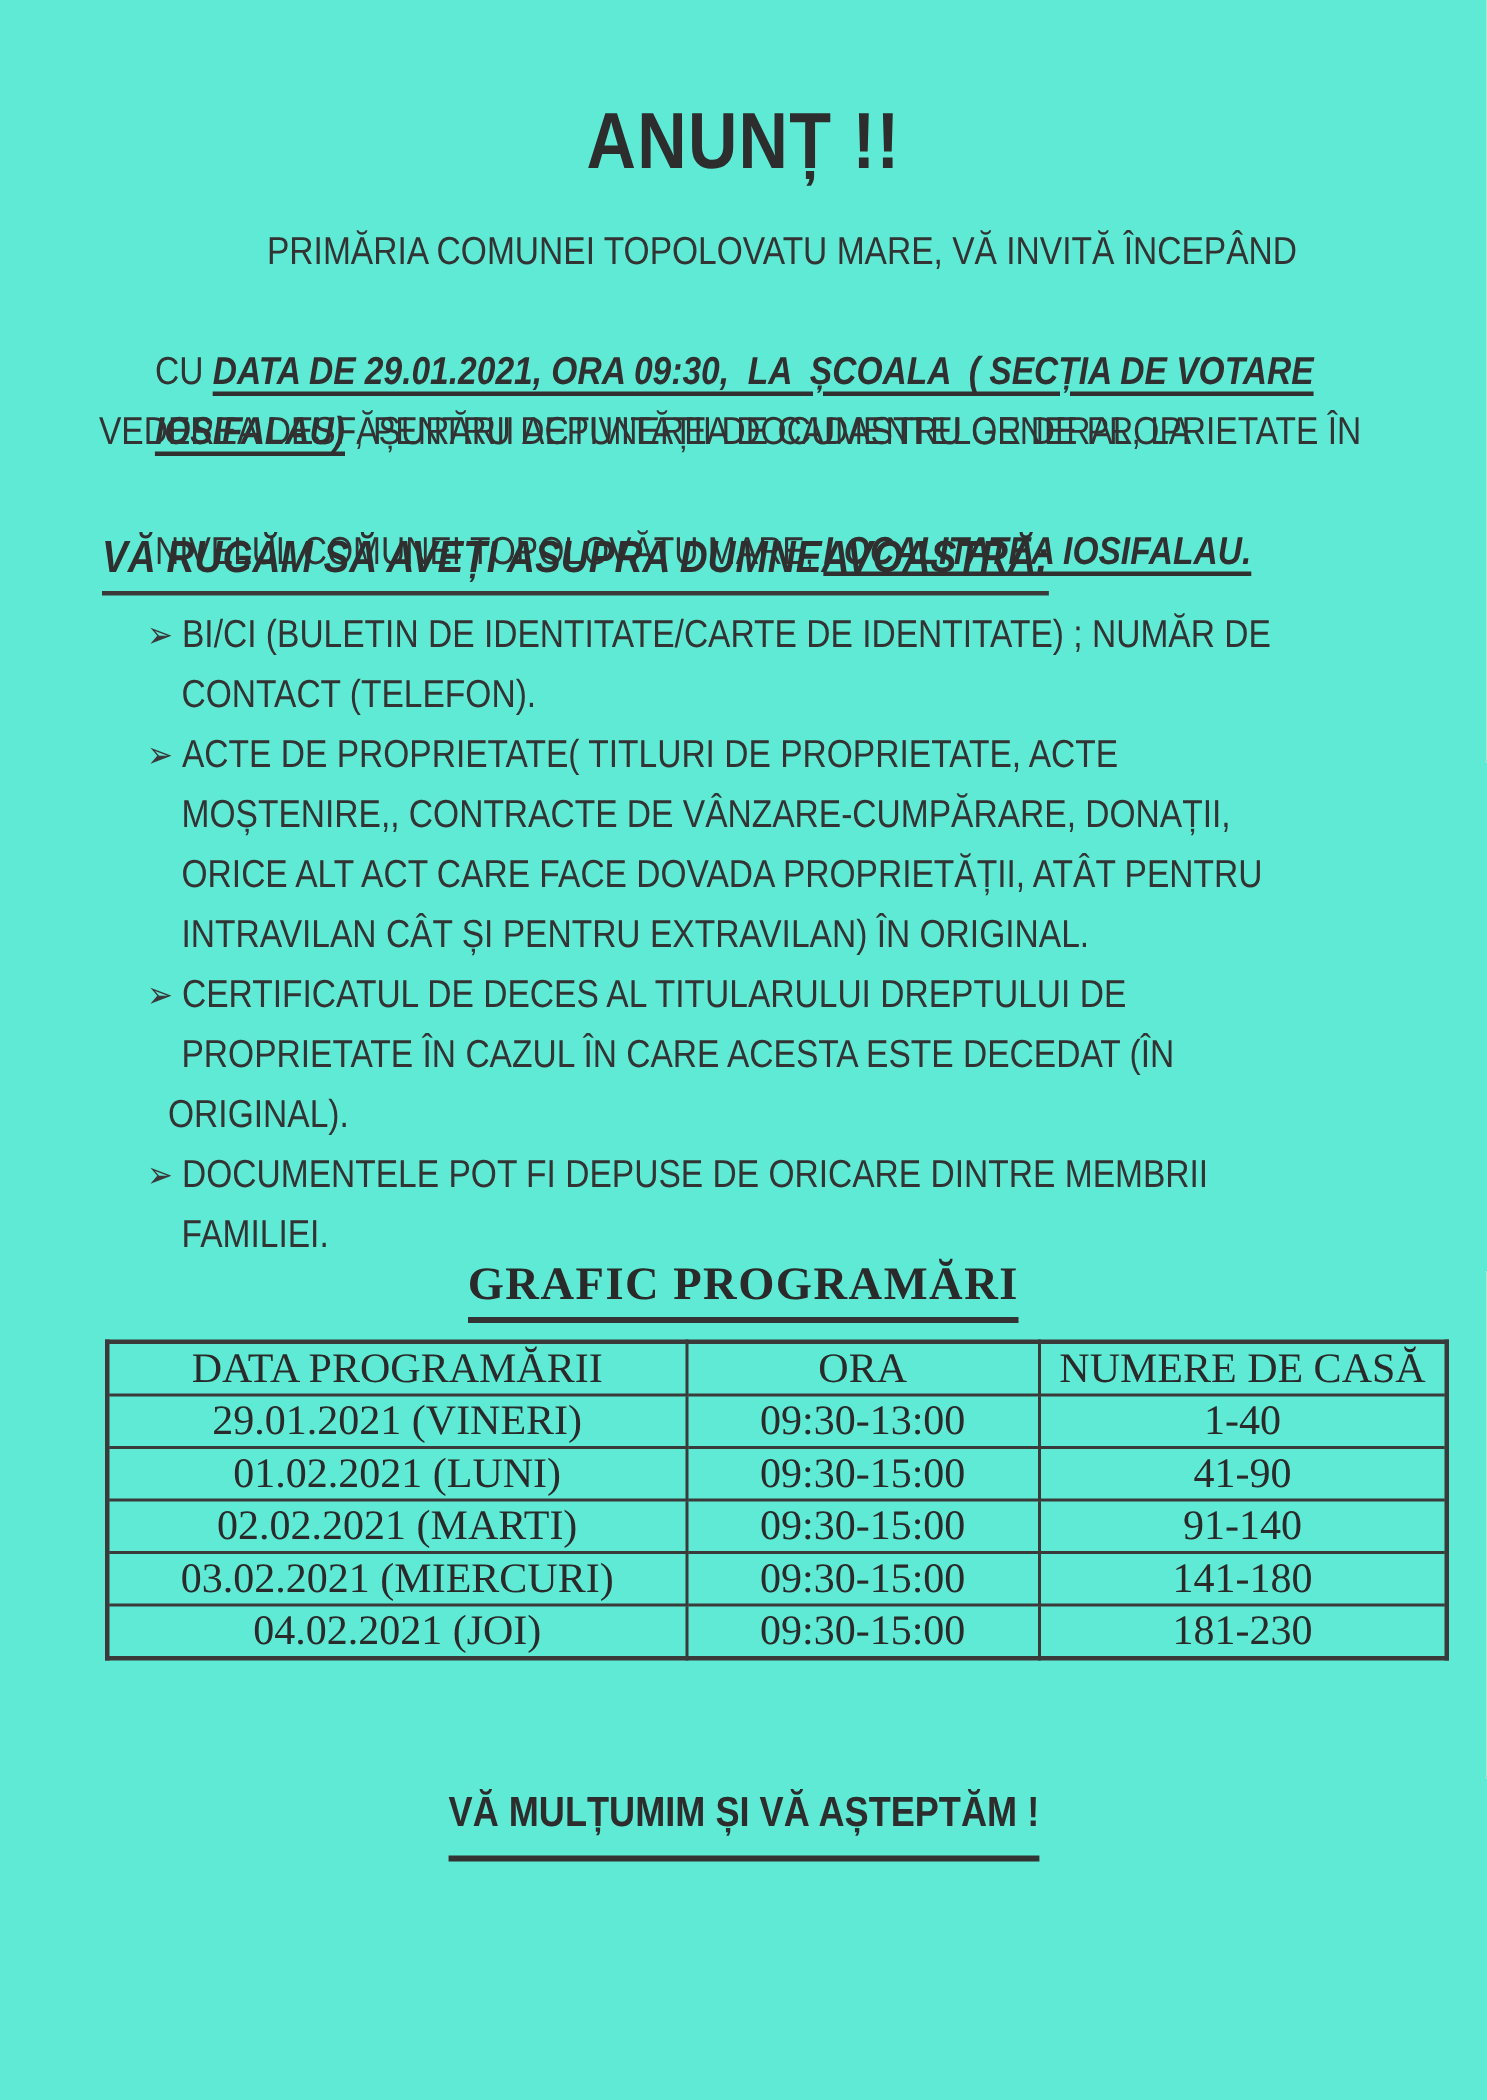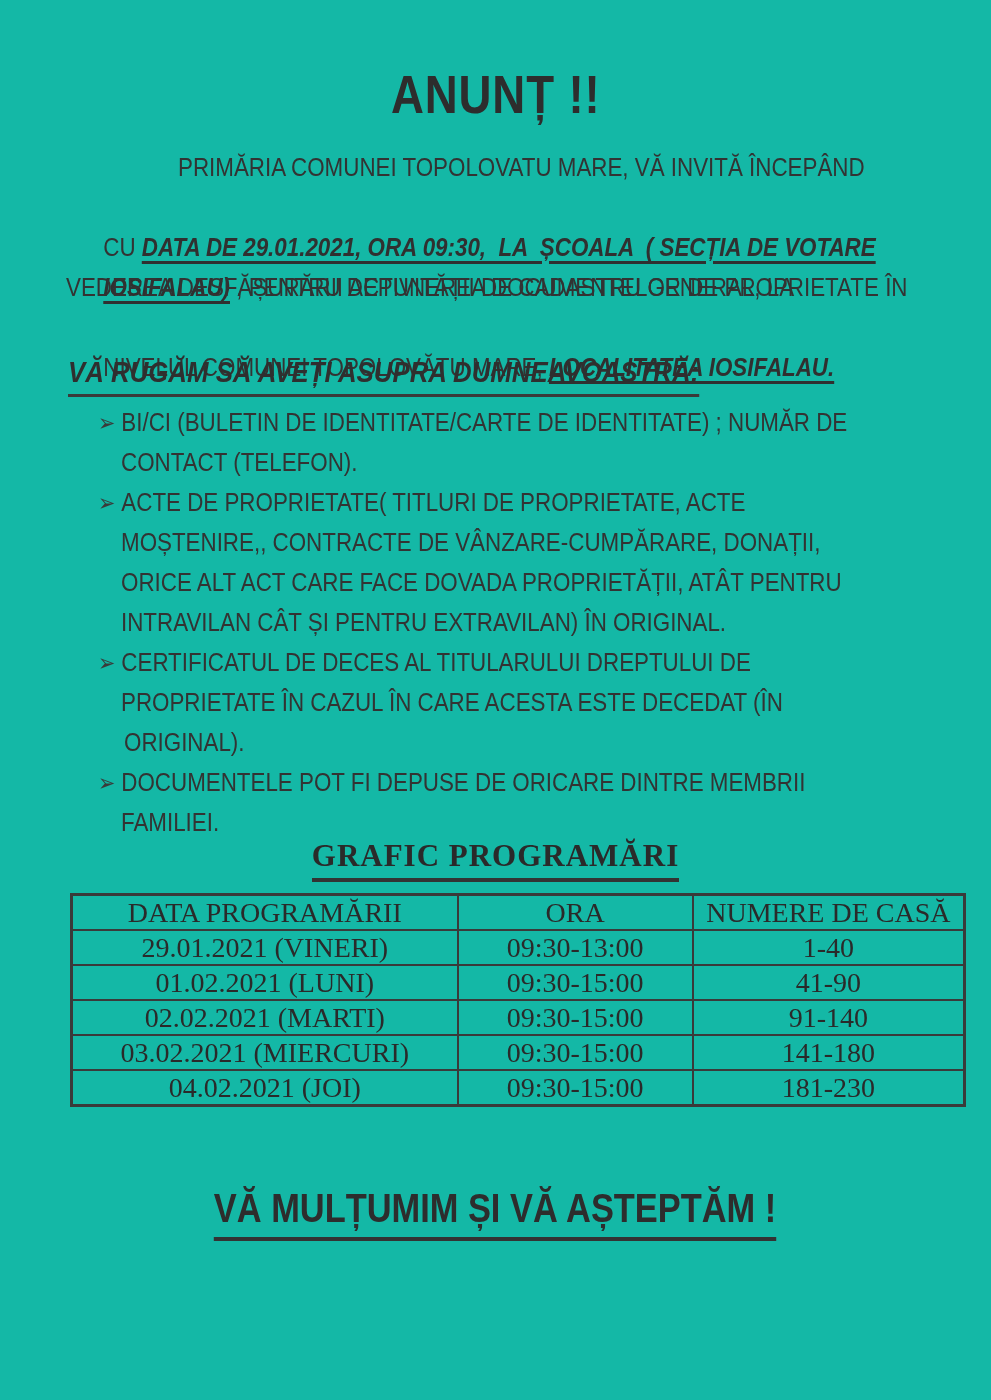--- a/index.html
+++ b/index.html
@@ -1,20 +1,20 @@
 <!DOCTYPE html>
 <html><head>
 <meta charset="utf-8">
 <style>
   html,body { margin:0; padding:0; background:#e8e8e6; }
   .page {
     position:relative;
     width:991px; height:1400px;
     margin:0 auto;
-    background:#14b8a6;
+    background:#5eead4;
     font-family:"Liberation Sans", sans-serif;
     color:#333333;
     overflow:hidden;
   }
   
   .sq   { display:inline-block; transform:scaleX(.86); transform-origin:center; white-space:pre; }
   .sq-l { display:inline-block; transform:scaleX(.86); transform-origin:left center; white-space:pre; }
 
   .title {
     position:absolute; top:64px; left:0; width:100%;
@@ -75,21 +75,21 @@
     text-align:center;
     height:33px;
     padding:0;
     overflow:hidden;
   }
   table.sched { border:3px solid #3a3a3a; }
   .c1 { width:43.3%; } .c2 { width:26.3%; } .c3 { width:30.4%; }
   .closing {
     position:absolute; top:1184px; left:0; width:100%;
     text-align:center;
-    font-size:40px; font-weight:bold;
+    font-size:28px; font-weight:bold;
     color:#2d2d2d;
     line-height:48px;
   }
   .closing .sq {
     border-bottom:4px solid #333333;
     padding-bottom:5px;
   }
 </style>
 </head>
 <body>
@@ -145,21 +145,21 @@
   <div class="ln" style="top:602px;left:121px">
     <span class="sq-l">INTRAVILAN CÂT ȘI PENTRU EXTRAVILAN) ÎN ORIGINAL.</span>
   </div>
 
   <div class="ln" style="top:642px;left:98px">
     <span class="sq-l"><span class="arr">➢</span><span>CERTIFICATUL DE DECES AL TITULARULUI DREPTULUI DE</span></span>
   </div>
   <div class="ln" style="top:682px;left:121px">
     <span class="sq-l">PROPRIETATE ÎN CAZUL ÎN CARE ACESTA ESTE DECEDAT (ÎN</span>
   </div>
-  <div class="ln" style="top:722px;left:124px">
+  <div class="ln" style="top:722px;left:112px">
     <span class="sq-l">ORIGINAL).</span>
   </div>
 
   <div class="ln" style="top:762px;left:98px">
     <span class="sq-l"><span class="arr">➢</span><span>DOCUMENTELE POT FI DEPUSE DE ORICARE DINTRE MEMBRII</span></span>
   </div>
   <div class="ln" style="top:802px;left:121px">
     <span class="sq-l">FAMILIEI.</span>
   </div>
 

